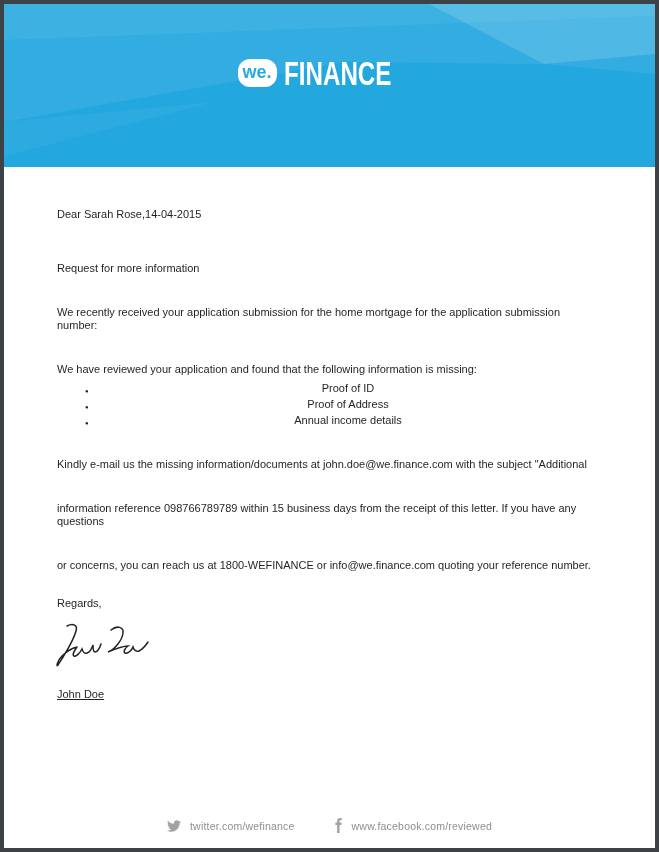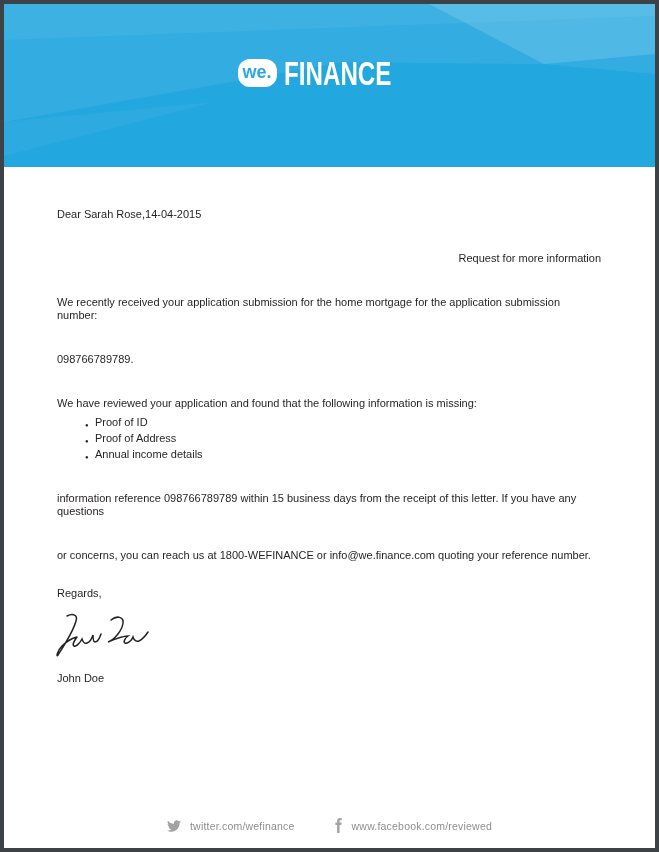--- a/index.html
+++ b/index.html
@@ -61,44 +61,45 @@
     padding:0 54px 0 53px;
     color:#231f20;
     font-size:11px;
     line-height:13px;
   }
   .salutation-row{
     display:flex;
     justify-content:flex-start;
     margin-top:41px;
   }
-  .subject{margin-top:31px;text-align:right;}
+  .subject{margin-top:41px;}
   .para{margin-top:24px;}
   .para .line{line-height:13px;margin-top:31px;}
   ul.missing{
     margin:6px 0 0 0;
     padding-left:38px;
     list-style:none;
+    text-align:center;
   }
   ul.missing li{
     position:relative;
     line-height:13px;
     margin-bottom:3px;
   }
   ul.missing li::before{
     content:"●";
     font-size:6px;
     position:absolute;
     left:-10px;
     top:3px;
   }
   .para2{margin-top:14px;}
   .closing{margin-top:25px;}
   .signature{margin-top:8px;margin-left:-4px;}
-  .signer{margin-top:9px;}
+  .signer{margin-top:15px;text-decoration:underline;}
   
   .footer{
     position:absolute;
     left:0;right:0;bottom:15px;
     display:flex;
     justify-content:center;
     gap:40px;
   }
   .social{
     display:flex;
@@ -134,31 +135,31 @@
 
       <div class="salutation-row">
         <span>Dear Sarah Rose,</span>
         <span>14-04-2015</span>
       </div>
 
       <div class="subject">Request for more information</div>
 
       <div class="para">
         <div class="line">We recently received your application submission for the home mortgage for the application submission number:</div>
-        <div class="line">098766789789.</div>
         <div class="line">We have reviewed your application and found that the following information is missing:</div>
       </div>
 
       <ul class="missing">
         <li>Proof of ID</li>
         <li>Proof of Address</li>
         <li>Annual income details</li>
       </ul>
 
       <div class="para para2">
+        <div class="line">Kindly e-mail us the missing information/documents at john.doe@we.finance.com with the subject "Additional</div>
         <div class="line">information reference 098766789789 within 15 business days from the receipt of this letter. If you have any questions</div>
         <div class="line">or concerns, you can reach us at 1800-WEFINANCE or info@we.finance.com quoting your reference number.</div>
       </div>
 
       <div class="closing">Regards,</div>
 
       <div class="signature">
         <svg width="100" height="52" viewBox="0 0 100 52">
           <path d="M14 8 C20 5 25 7 23 13 C20 24 12 36 5 47 M5 47 C3 50 4 43 9 38 C14 33 20 30 24 29 M24 29 C21 33 19 37 21 38 C23 39 27 35 29 31 C30 34 31 36 34 35 C37 34 39 30 40 27 C40 30 40 34 42 34 C45 34 47 29 48 26" fill="none" stroke="#222222" stroke-width="1.5" stroke-linecap="round"></path>
           <path d="M58 12 C64 7 71 9 70 15 C69 23 61 32 55 34 C62 31 70 28 75 28 C72 30 70 34 72 35 C75 36 79 32 80 29 C81 32 83 34 86 33 C90 31 93 27 95 24" fill="none" stroke="#222222" stroke-width="1.5" stroke-linecap="round"></path>

